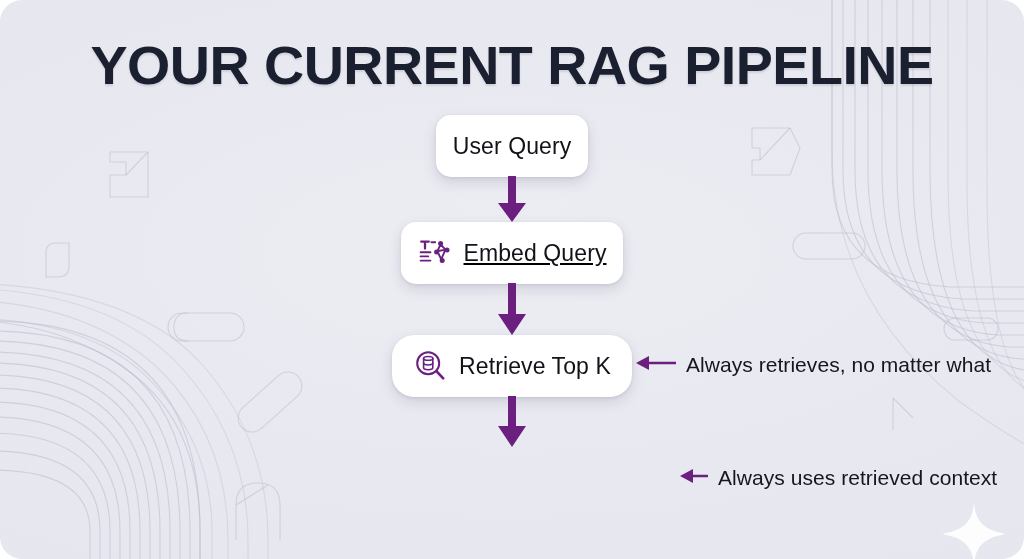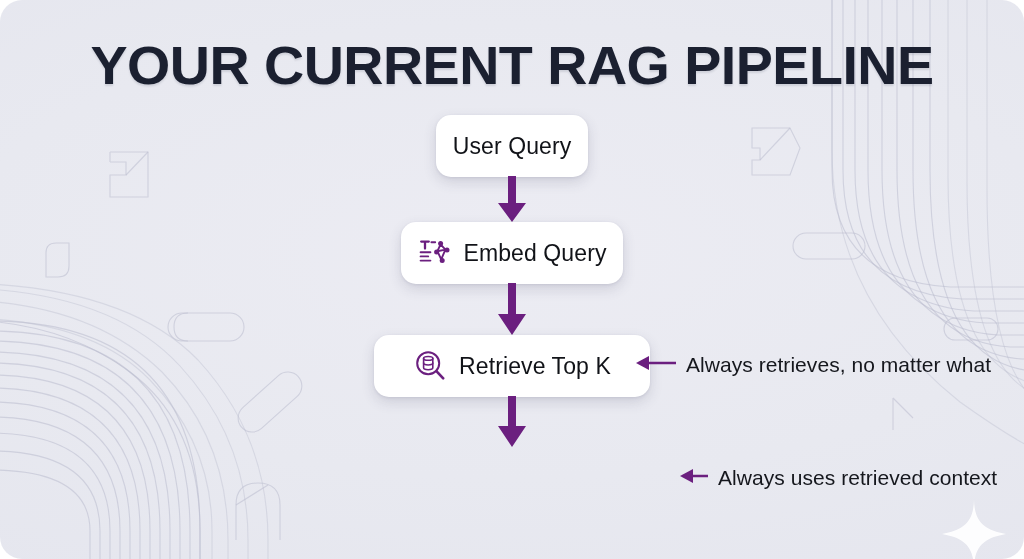--- a/index.html
+++ b/index.html
@@ -94,22 +94,22 @@
   }
   .node .node-icon {
     width: 34px;
     height: 34px;
     flex: 0 0 34px;
     display: block;
   }
   .node .node-icon svg { display:block; width: 34px; height: 34px; }
 
   #node-user     { top: 115px; width: 152px; }
-  #node-embed    { top: 222px; width: 222px; }
-  #node-retrieve { top: 335px; width: 276px; }
+  #node-embed    { top: 222px; width: 222px; text-decoration: underline; }
+  #node-retrieve { top: 335px; width: 240px; border-radius: 22px; }
   #node-generate { top: 447px; width: 268px; }
 
   
   .arrow-down {
     position: absolute;
     left: 50%;
     transform: translateX(-50%);
     width: 34px;
   }
   .arrow-down svg { display:block; width: 34px; }

